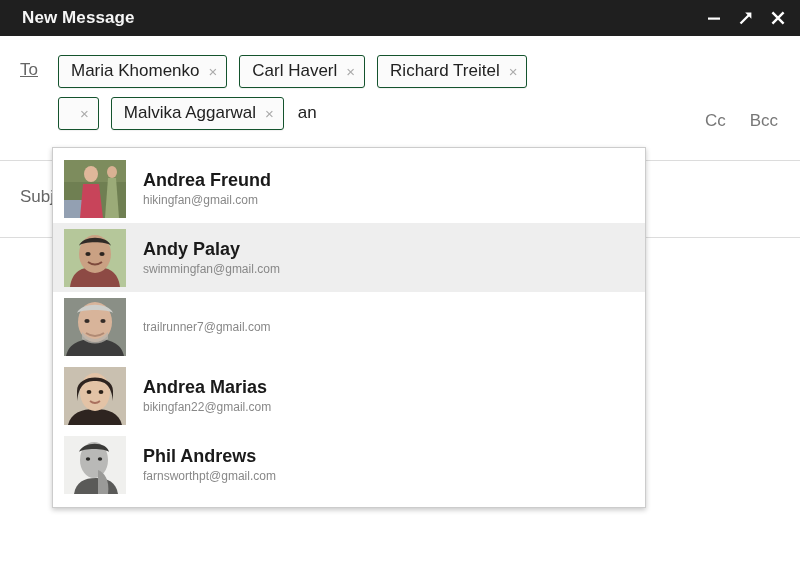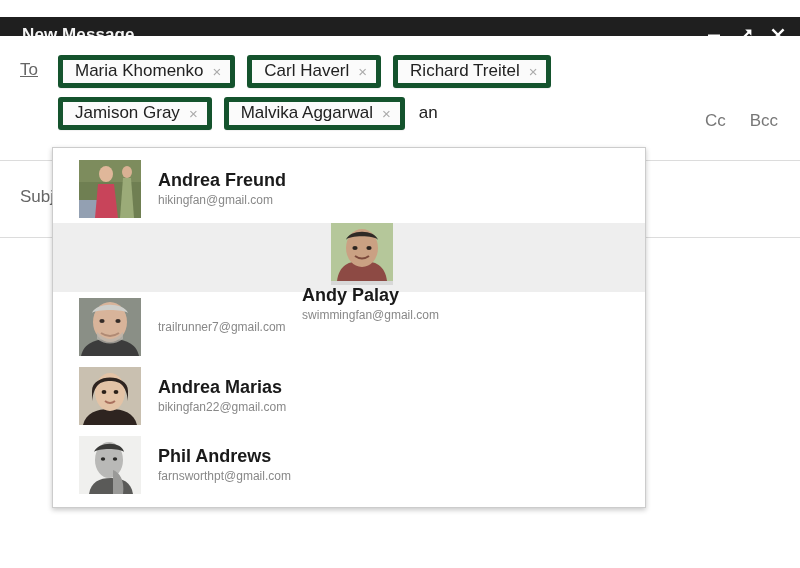--- a/index.html
+++ b/index.html
@@ -20,21 +20,21 @@
     left: 0;
     top: 0;
     width: 800px;
     height: 568px;
     background: #ffffff;
   }
 
   
   .titlebar {
     position: absolute;
-    left: 0; top: 17px;
+    left: 0; top: 0;
     width: 800px;
     height: 36px;
     background: #1f1f1f;
     color: #ffffff;
   }
   .titlebar-title {
     position: absolute;
     left: 22px;
     top: 8px;
     font-size: 17px;
@@ -94,21 +94,21 @@
     align-items: center;
     height: 42px;
     gap: 12px;
   }
   .chip {
     display: inline-flex;
     align-items: center;
     height: 33px;
     padding: 0 9px 0 12px;
     background: #fbfbfb;
-    border: 5px solid #14532d;
+    border: 1px solid #14532d;
     border-radius: 3px;
     box-shadow: 0 1px 1px rgba(0,0,0,0.06);
     cursor: pointer;
     box-sizing: border-box;
   }
   .chip-name {
     font-size: 17px;
     color: #222222;
     white-space: nowrap;
   }
@@ -161,25 +161,25 @@
     border: 1px solid #cccccc;
     box-shadow: 0 2px 5px rgba(0,0,0,0.22);
     box-sizing: border-box;
     padding: 6px 0 8px 0;
     z-index: 40;
   }
   .ac-item {
     display: flex;
     align-items: center;
     height: 69px;
-    padding-left: 26px;
+    padding-left: 11px;
     cursor: pointer;
     box-sizing: border-box;
   }
-  .ac-item.selected { background: #eeeeee; flex-direction: column; }
+  .ac-item.selected { background: #eeeeee; }
 
   .ac-avatar {
     width: 62px;
     height: 58px;
     flex: 0 0 62px;
     overflow: hidden;
     position: relative;
     background: #d8d8d8;
   }
   .ac-avatar svg { display: block; width: 62px; height: 58px; }
@@ -250,21 +250,20 @@
           <span class="chip-remove">×</span>
         </div>
         <div class="chip">
           <span class="chip-name">Richard Treitel</span>
           <span class="chip-remove">×</span>
         </div>
       </div>
 
       <div class="chip-line">
         <div class="chip">
-          <span class="chip-name">Jamison Gray</span>
           <span class="chip-remove">×</span>
         </div>
         <div class="chip">
           <span class="chip-name">Malvika Aggarwal</span>
           <span class="chip-remove">×</span>
         </div>
         <span class="typed-text">an</span>
       </div>
 
     </div>

